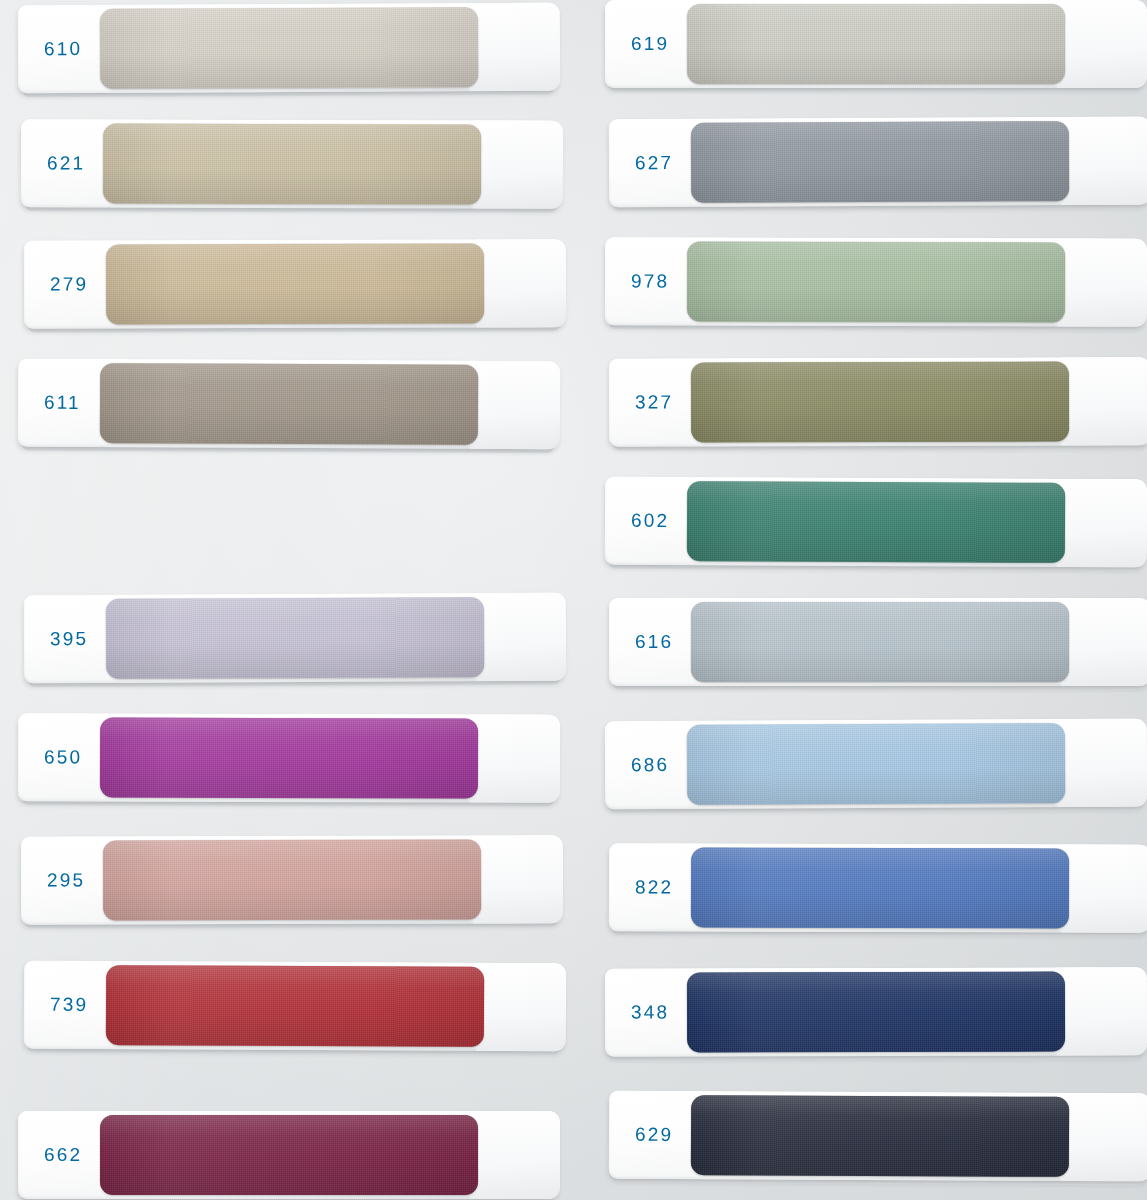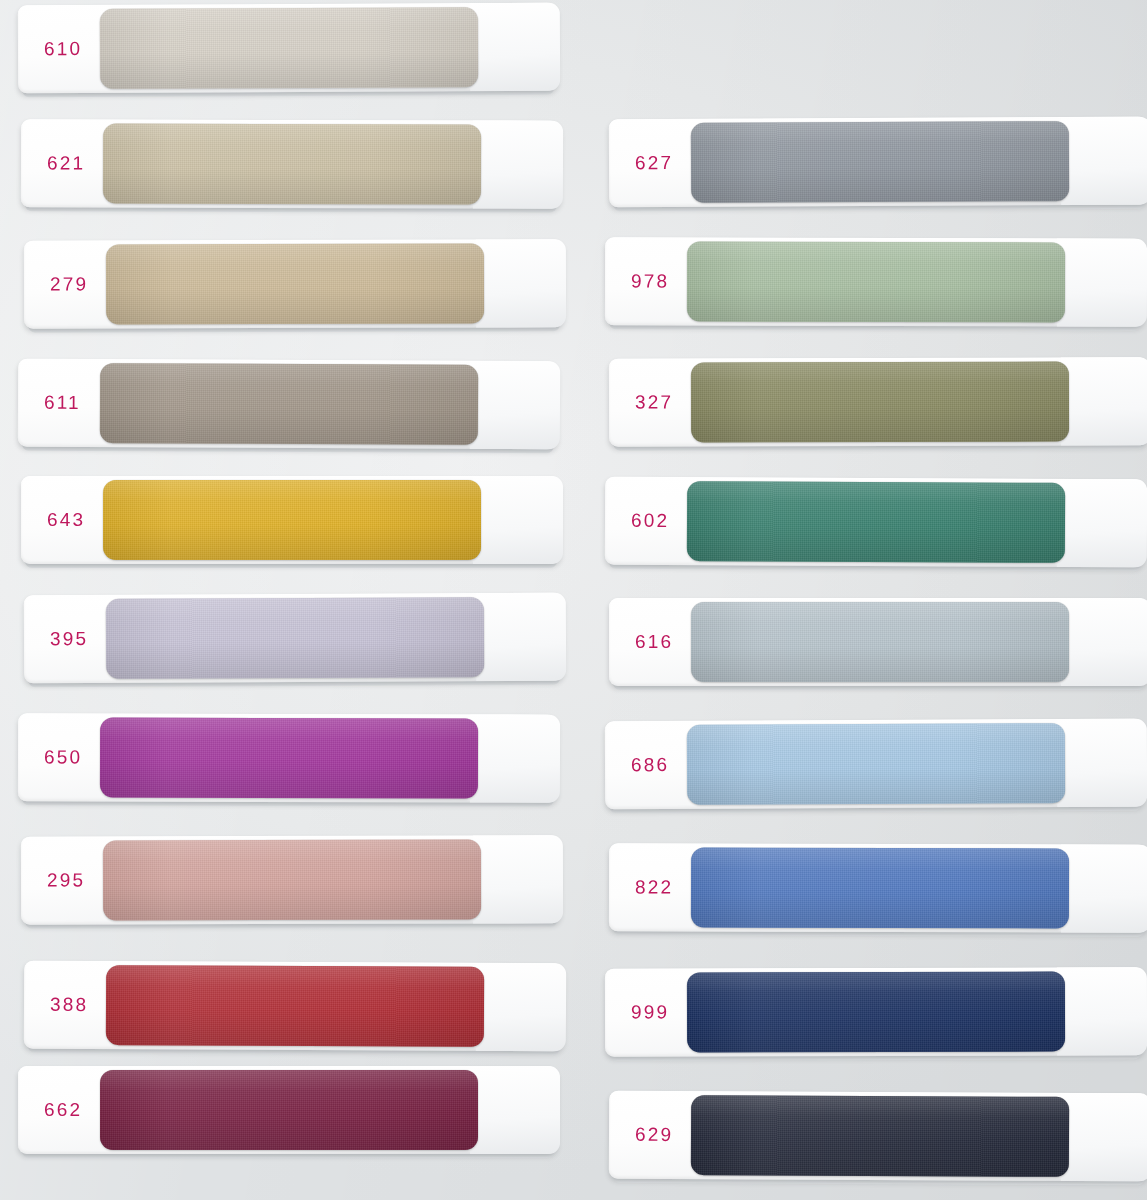--- a/index.html
+++ b/index.html
@@ -57,21 +57,21 @@
     border-radius:0 0 9px 9px;
     z-index:-1;
   }
 
   .label{
     position:absolute;
     left:26px;top:50%;
     transform:translateY(-50%);
     font-size:19px;
     letter-spacing:2.2px;
-    color:#be185d;
+    color:#0369a1;
     font-family:"Liberation Sans", sans-serif;
     white-space:nowrap;
     user-select:none;
   }
 
   .swatch{
     position:absolute;
     top:4px;
     height:80px;
     border-radius:13px;
@@ -141,29 +141,20 @@
       </div>
       <div class="sample" style="top: 360px; left: 0px; transform: rotate(0.28deg);">
         <div class="card"></div>
         <div class="tail" style="left: 452px; width: 90px;"></div>
         <div class="label">611</div>
         <div class="swatch" title="taupe-grey" style="left: 82px; width: 378px; background: rgb(162, 151, 138);">
           <div class="weave"></div>
           <div class="shade"></div>
         </div>
       </div>
-      <div class="sample" style="top: 476px; left: 3px; transform: rotate(0deg);">
-        <div class="card"></div>
-        <div class="tail" style="left: 452px; width: 90px;"></div>
-        <div class="label">643</div>
-        <div class="swatch" title="golden-yellow" style="left: 82px; width: 378px; background: rgb(224, 177, 40);">
-          <div class="weave"></div>
-          <div class="shade"></div>
-        </div>
-      </div>
       <div class="sample" style="top: 594px; left: 6px; transform: rotate(-0.28deg);">
         <div class="card"></div>
         <div class="tail" style="left: 452px; width: 90px;"></div>
         <div class="label">395</div>
         <div class="swatch" title="pale-lilac" style="left: 82px; width: 378px; background: rgb(198, 194, 214);">
           <div class="weave"></div>
           <div class="shade"></div>
         </div>
       </div>
       <div class="sample" style="top: 714px; left: 0px; transform: rotate(0.14deg);">
@@ -180,37 +171,46 @@
         <div class="tail" style="left: 452px; width: 90px;"></div>
         <div class="label">295</div>
         <div class="swatch" title="dusty-rose" style="left: 82px; width: 378px; background: rgb(211, 164, 158);">
           <div class="weave"></div>
           <div class="shade"></div>
         </div>
       </div>
       <div class="sample" style="top: 962px; left: 6px; transform: rotate(0.28deg);">
         <div class="card"></div>
         <div class="tail" style="left: 452px; width: 90px;"></div>
-        <div class="label">388</div>
+        <div class="label">739</div>
         <div class="swatch" title="crimson-red" style="left: 82px; width: 378px; background: rgb(178, 47, 55);">
           <div class="weave"></div>
           <div class="shade"></div>
         </div>
       </div>
-      <div class="sample" style="top: 1066px; left: 0px; transform: rotate(0deg);">
+      <div class="sample" style="top: 1111px; left: 0px; transform: rotate(0deg);">
         <div class="card"></div>
         <div class="tail" style="left: 452px; width: 90px;"></div>
         <div class="label">662</div>
         <div class="swatch" title="burgundy" style="left: 82px; width: 378px; background: rgb(122, 34, 68);">
           <div class="weave"></div>
           <div class="shade"></div>
         </div>
       </div>
     </div>
     <div class="col col-right">
+      <div class="sample" style="top: 0px; left: 0px; transform: rotate(0deg);">
+        <div class="card"></div>
+        <div class="tail" style="left: 452px; width: 90px;"></div>
+        <div class="label">619</div>
+        <div class="swatch" title="light-grey-green" style="left: 82px; width: 378px; background: rgb(205, 205, 196);">
+          <div class="weave"></div>
+          <div class="shade"></div>
+        </div>
+      </div>
       <div class="sample" style="top: 118px; left: 4px; transform: rotate(-0.28deg);">
         <div class="card"></div>
         <div class="tail" style="left: 452px; width: 90px;"></div>
         <div class="label">627</div>
         <div class="swatch" title="slate-grey" style="left: 82px; width: 378px; background: rgb(144, 151, 160);">
           <div class="weave"></div>
           <div class="shade"></div>
         </div>
       </div>
       <div class="sample" style="top: 238px; left: 0px; transform: rotate(0.14deg);">
@@ -263,21 +263,21 @@
         <div class="tail" style="left: 452px; width: 90px;"></div>
         <div class="label">822</div>
         <div class="swatch" title="royal-blue" style="left: 82px; width: 378px; background: rgb(81, 121, 192);">
           <div class="weave"></div>
           <div class="shade"></div>
         </div>
       </div>
       <div class="sample" style="top: 968px; left: 0px; transform: rotate(-0.14deg);">
         <div class="card"></div>
         <div class="tail" style="left: 452px; width: 90px;"></div>
-        <div class="label">999</div>
+        <div class="label">348</div>
         <div class="swatch" title="navy-blue" style="left: 82px; width: 378px; background: rgb(28, 50, 99);">
           <div class="weave"></div>
           <div class="shade"></div>
         </div>
       </div>
       <div class="sample" style="top: 1092px; left: 4px; transform: rotate(0.28deg);">
         <div class="card"></div>
         <div class="tail" style="left: 452px; width: 90px;"></div>
         <div class="label">629</div>
         <div class="swatch" title="dark-charcoal-navy" style="left: 82px; width: 378px; background: rgb(38, 43, 60);">

